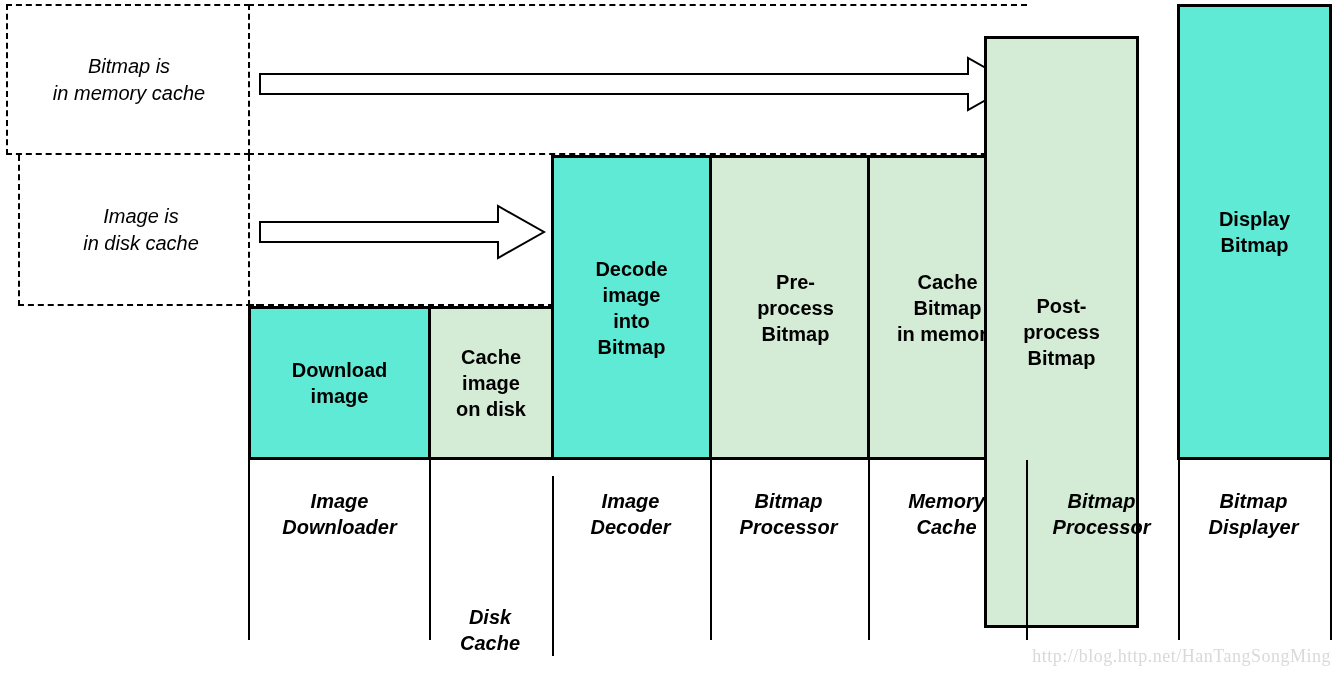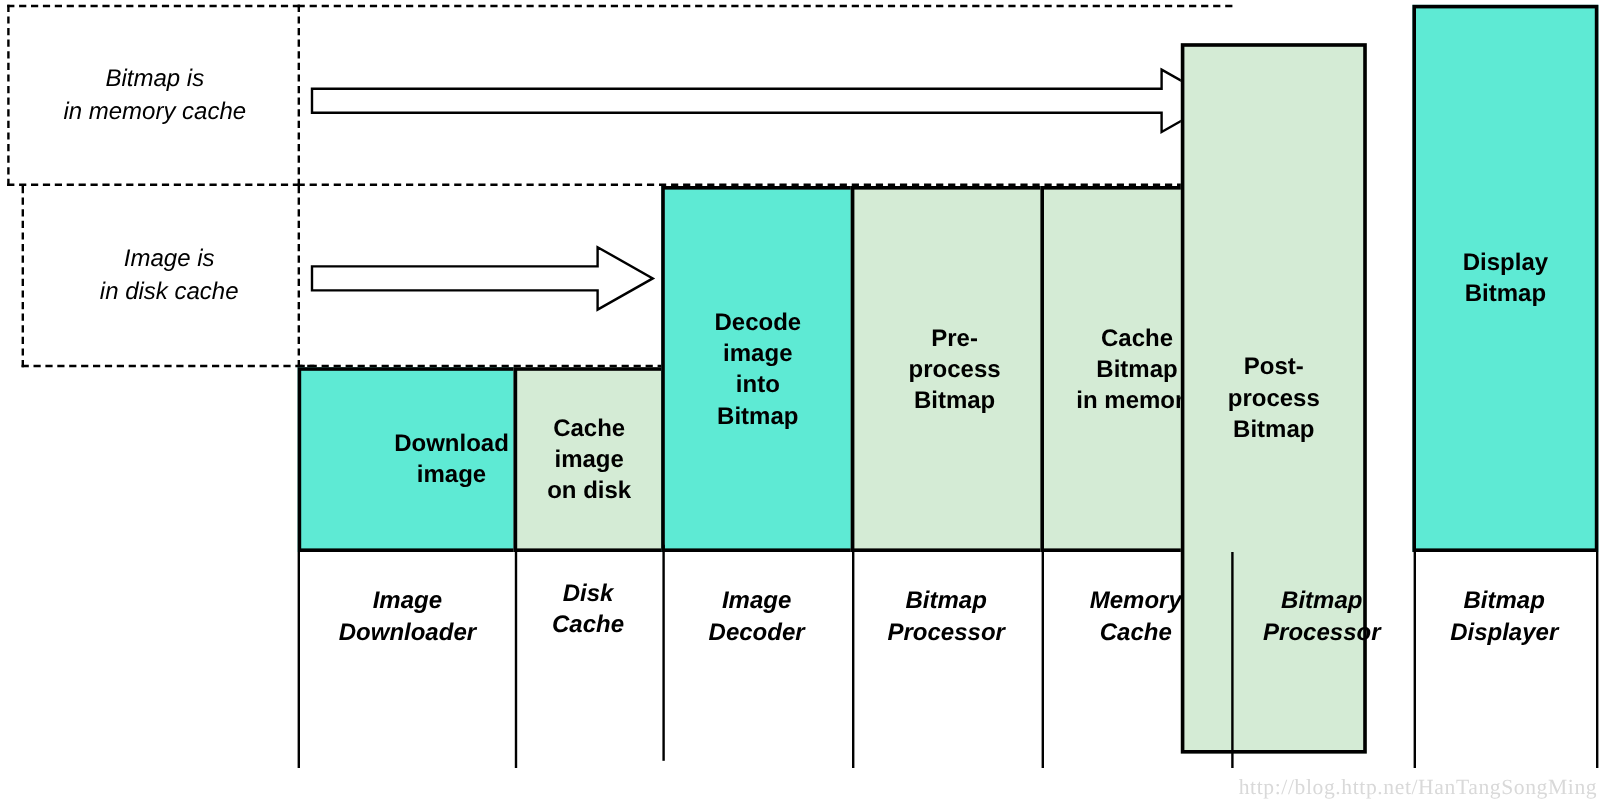--- a/index.html
+++ b/index.html
@@ -90,21 +90,21 @@
 
   <div style="position:absolute; left:6px; top:457px; width:1325px; height:0;"></div>
 
   <svg class="arrow" style="left:258px; top:56px;" width="760" height="56" viewBox="0 0 760 56">
     <polygon points="2,18 710,18 710,2 756,28 710,54 710,38 2,38"></polygon>
   </svg>
   <svg class="arrow" style="left:258px; top:204px;" width="290" height="56" viewBox="0 0 290 56">
     <polygon points="2,18 240,18 240,2 286,28 240,54 240,38 2,38"></polygon>
   </svg>
 
-  <div class="stage-box yellow" style="left:248px; top:306px; width:183px; height:154px;justify-content:flex-end;">
+  <div class="stage-box yellow" style="left:248px; top:306px; width:183px; height:154px;">
     <span>Download<br>image</span>
   </div>
 
   <div class="stage-box green" style="left:428px; top:306px; width:126px; height:154px;">
     <span>Cache<br>image<br>on disk</span>
   </div>
 
   <div class="stage-box yellow" style="left:551px; top:155px; width:161px; height:305px;">
     <span>Decode<br>image<br>into<br>Bitmap</span>
   </div>
@@ -121,21 +121,21 @@
     <span>Post-<br>process<br>Bitmap</span>
   </div>
 
   <div class="stage-box yellow" style="left:1177px; top:4px; width:155px; height:456px;">
     <span>Display<br>Bitmap</span>
   </div>
 
   <div class="col-label-cell" style="left:248px; top:460px; width:183px; height:180px;">
     <span>Image<br>Downloader</span>
   </div>
-  <div class="col-label-cell" style="left:428px; top:454px; width:126px; height:180px; border-left:none;">
+  <div class="col-label-cell" style="left:428px; top:476px; width:126px; height:180px; border-left:none;align-items:flex-end;">
     <span>Disk<br>Cache</span>
   </div>
   <div class="col-label-cell" style="left:551px; top:460px; width:161px; height:180px; border-left:none;">
     <span>Image<br>Decoder</span>
   </div>
   <div class="col-label-cell" style="left:709px; top:460px; width:161px; height:180px; border-left:none;">
     <span>Bitmap<br>Processor</span>
   </div>
   <div class="col-label-cell" style="left:867px; top:460px; width:161px; height:180px; border-left:none;">
     <span>Memory<br>Cache</span>

